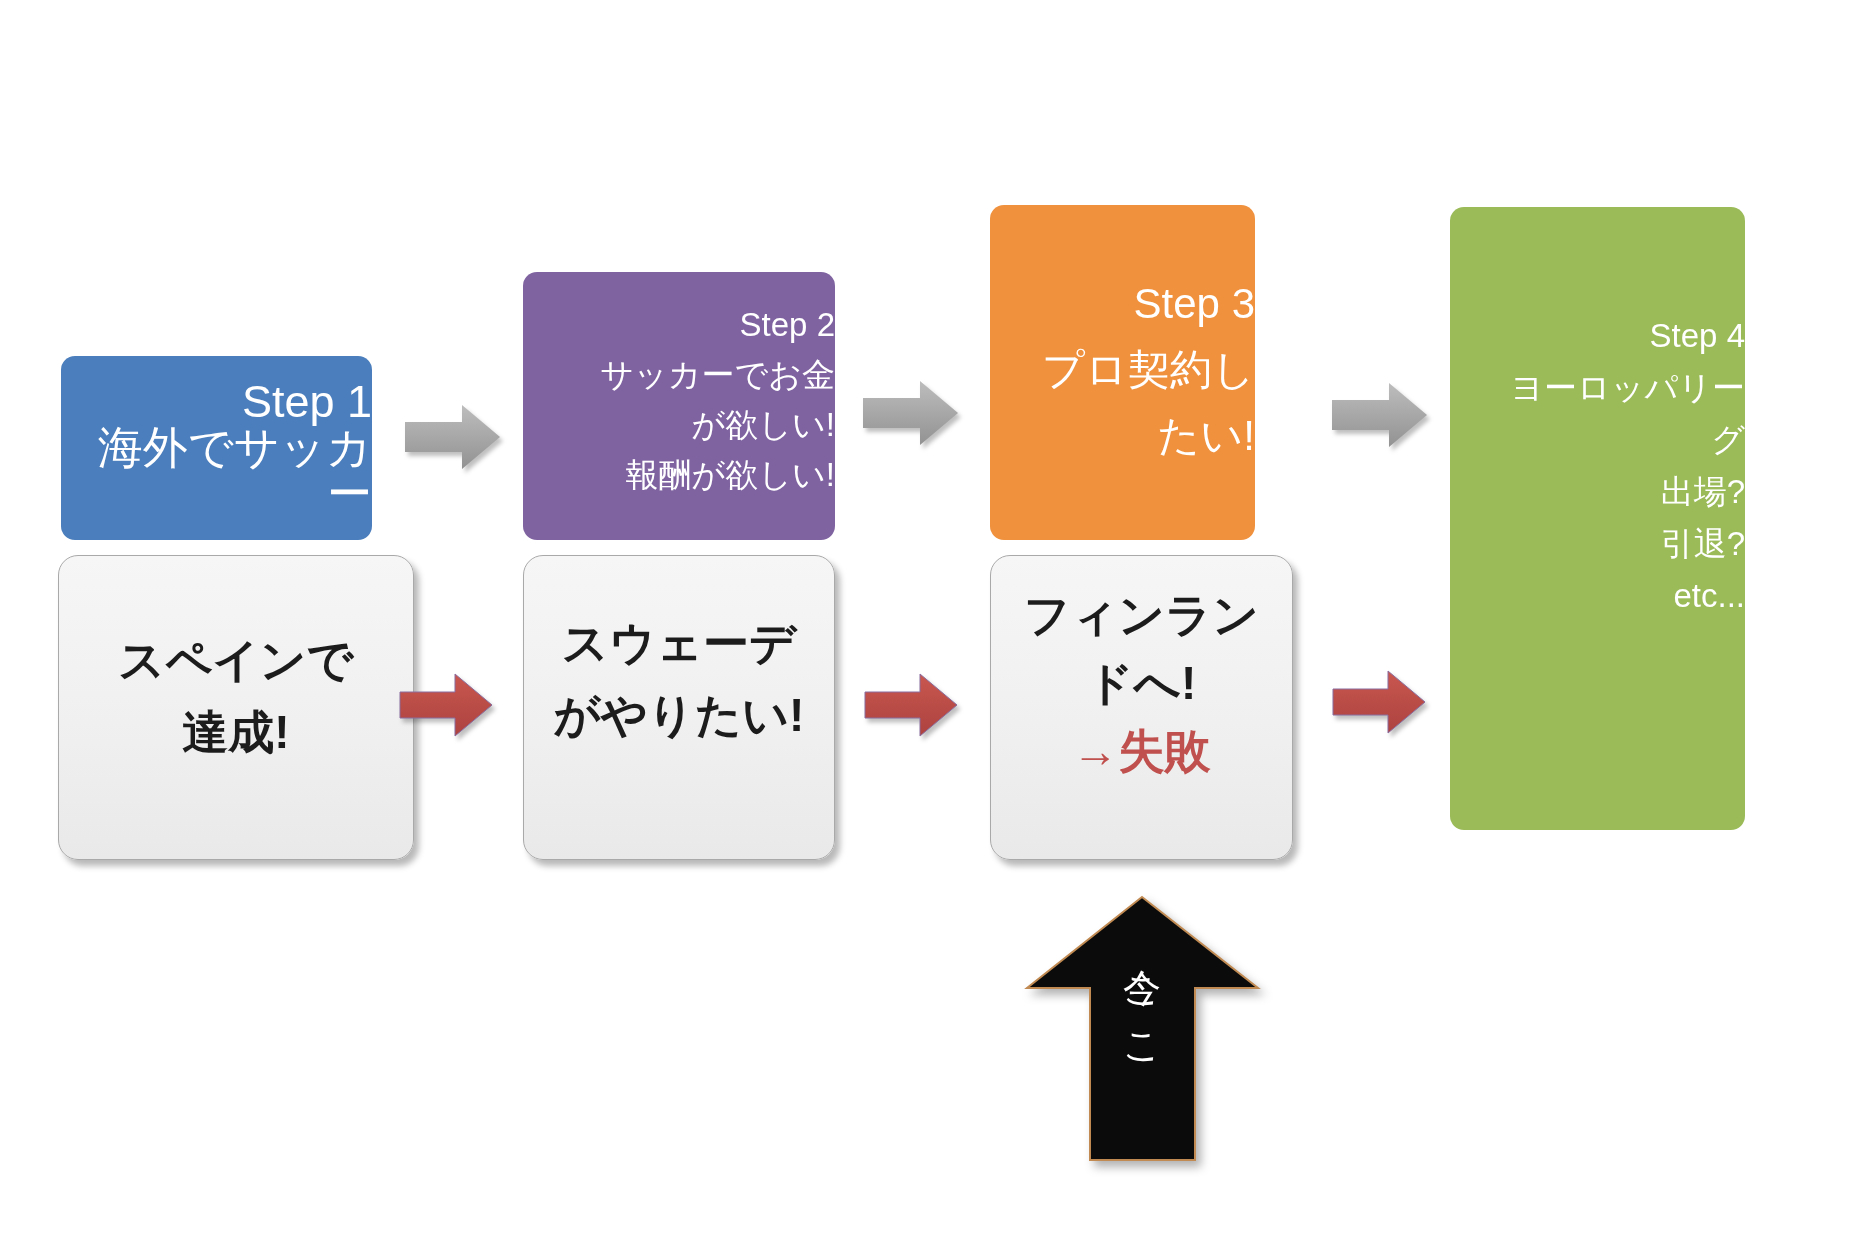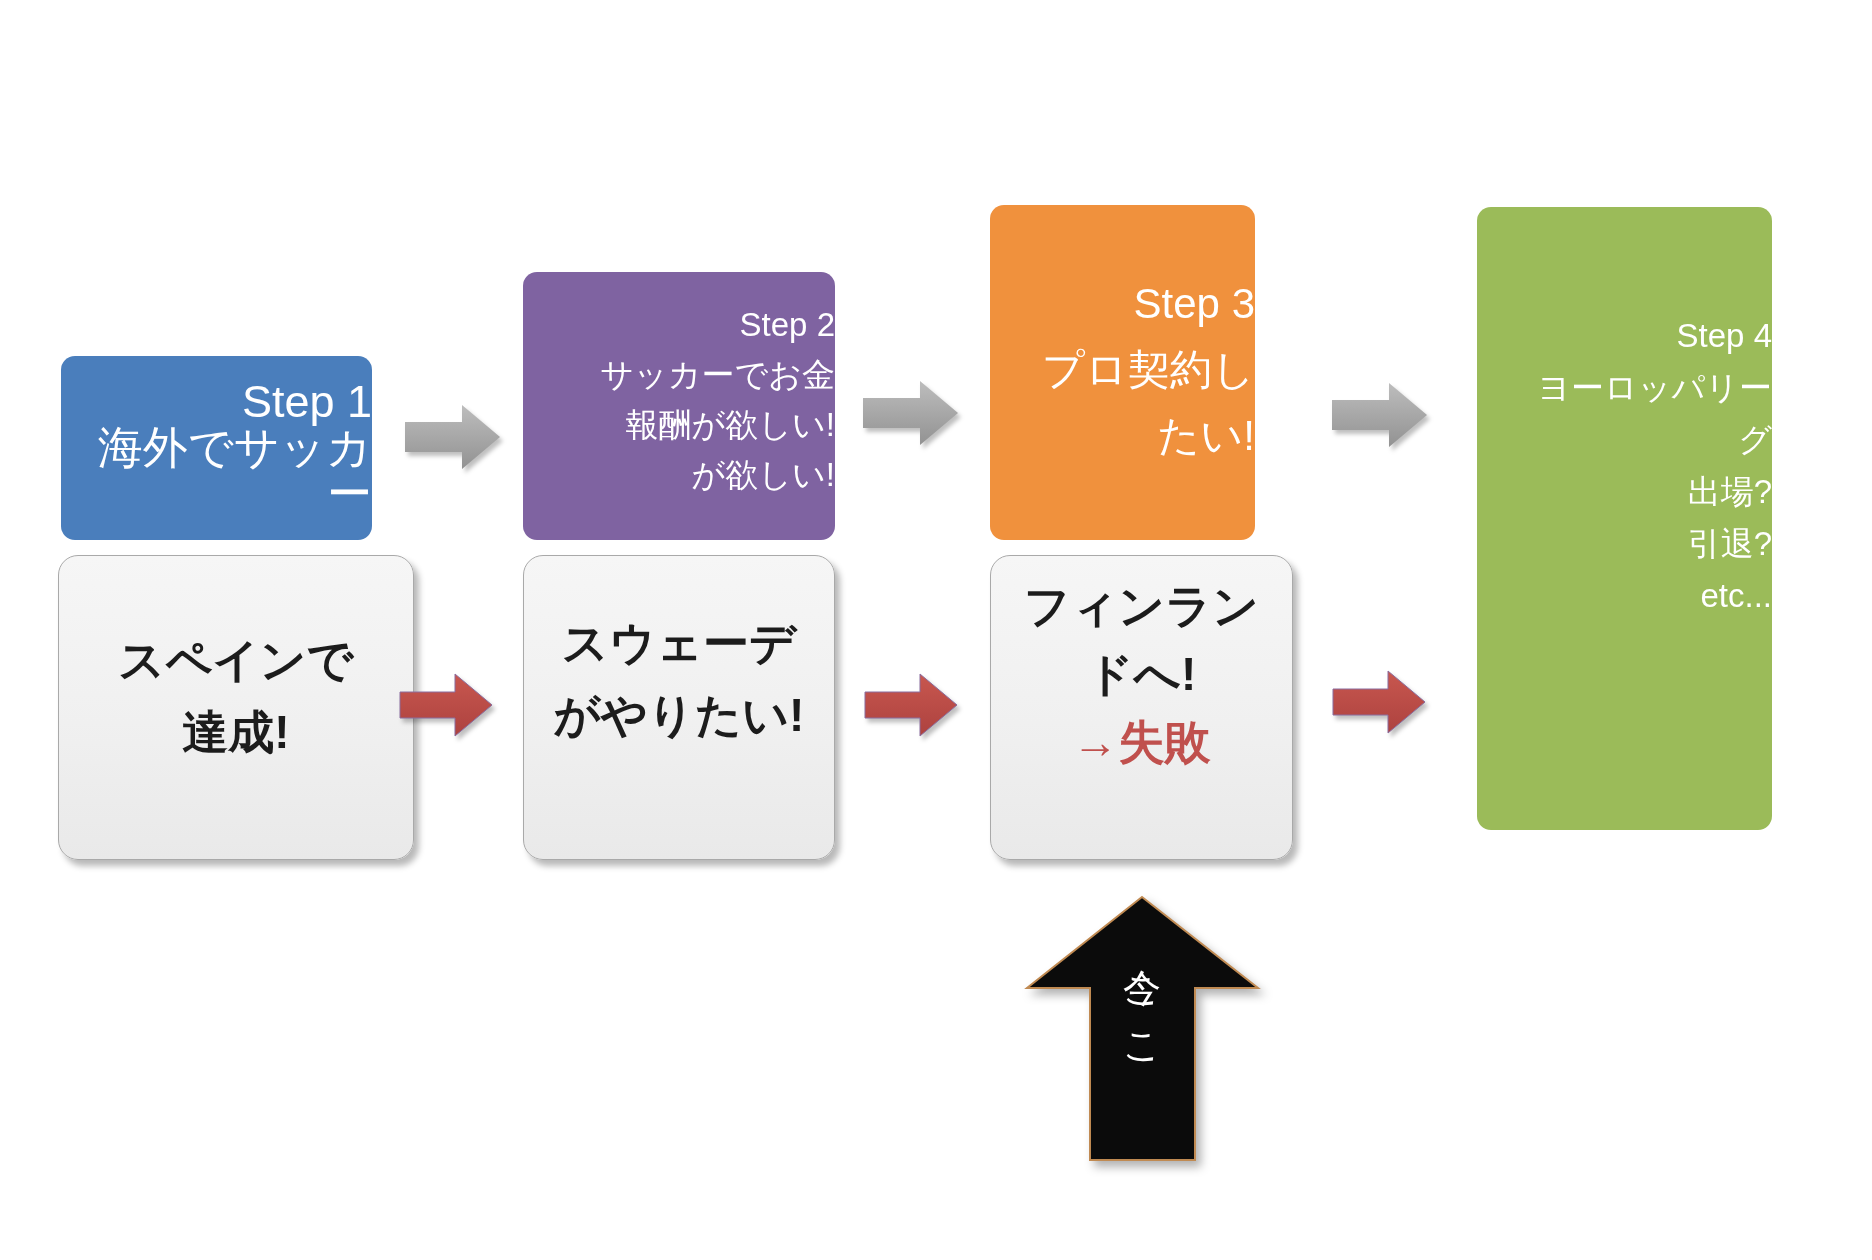--- a/index.html
+++ b/index.html
@@ -39,39 +39,39 @@
   .step3 {
     left: 990px; top: 205px; width: 265px; height: 335px;
     background: #f0913d;
     padding-top: 66px;
     font-size: 42px; line-height: 66px;
   }
   .step4 {
     left: 1450px; top: 207px; width: 295px; height: 623px;
     background: #9bbb59;
     padding-top: 103px;
-    font-size: 33px; line-height: 52px; margin-left: 27px;
+    font-size: 33px; line-height: 52px;
   }
   
   .result-box {
     position: absolute;
     top: 555px;
     height: 305px;
     border: 1.5px solid #a9a9a9;
     border-radius: 20px;
     background: linear-gradient(to bottom, #f6f6f6 0%, #f0f0f0 55%, #e9e9e9 100%);
     box-shadow: 5px 6px 6px rgba(0,0,0,0.28);
     box-sizing: border-box;
     text-align: center;
     color: #1c1c1c;
     font-weight: 700;
   }
   .result1 { left: 58px;  width: 356px; padding-top: 68px; font-size: 46px; line-height: 72px; }
   .result2 { left: 523px; width: 312px; padding-top: 51px; font-size: 46px; line-height: 72px; }
-  .result3 { left: 990px; width: 303px; padding-top: 16px; font-size: 46px; line-height: 68px; }
+  .result3 { left: 990px; width: 303px; padding-top: 25px; font-size: 46px; line-height: 68px; }
   .fail-line { color: #c0504d; }
   
   .h-arrow { position: absolute; }
   .h-arrow svg { display: block; overflow: visible; }
   .gray-arrow svg  { filter: drop-shadow(3px 4px 2px rgba(0,0,0,0.25)); }
   .red-arrow svg   { filter: drop-shadow(3px 4px 2px rgba(0,0,0,0.25)); }
   .g1 { left: 405px;  top: 405px; }
   .g2 { left: 863px;  top: 381px; }
   .g3 { left: 1332px; top: 383px; }
   .r1 { left: 400px;  top: 674px; }
@@ -118,22 +118,22 @@
   </svg>
 
   <div class="step-box step1">
     <div class="line">Step 1</div>
     <div class="line">海外でサッカー</div>
   </div>
 
   <div class="step-box step2">
     <div class="line">Step 2</div>
     <div class="line">サッカーでお金</div>
+    <div class="line">が欲しい!</div>
     <div class="line">報酬が欲しい!</div>
-    <div class="line">が欲しい!</div>
   </div>
 
   <div class="step-box step3">
     <div class="line">Step 3</div>
     <div class="line">プロ契約し</div>
     <div class="line">たい!</div>
   </div>
 
   <div class="step-box step4">
     <div class="line">Step 4</div>

